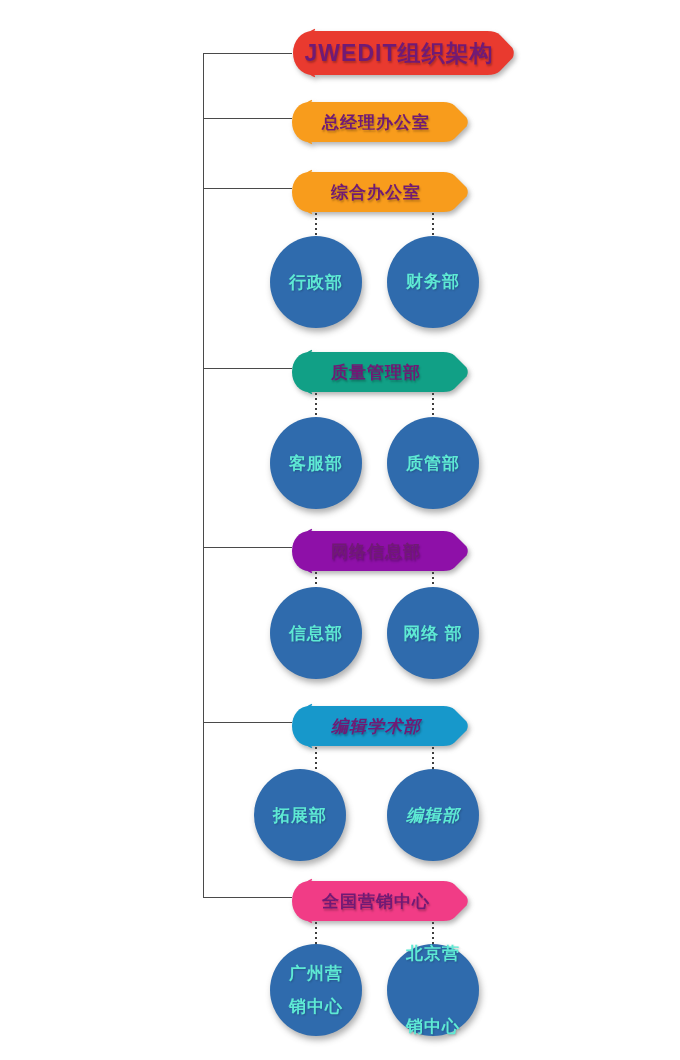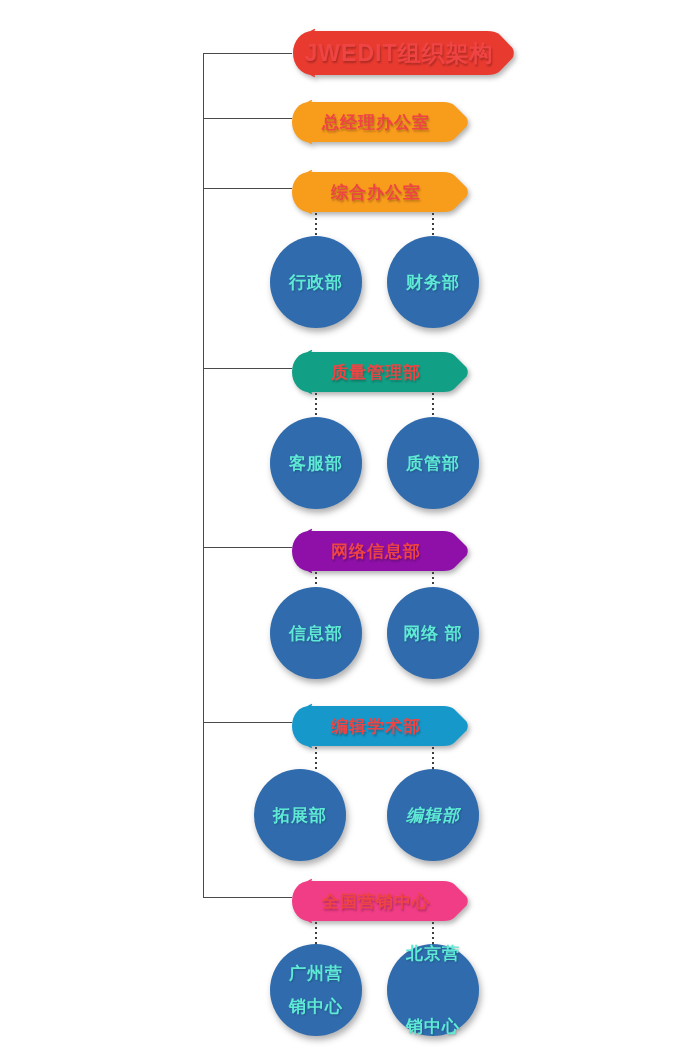--- a/index.html
+++ b/index.html
@@ -23,21 +23,21 @@
   .banner.big { width:234px; height:44px; }
   .banner svg {
     position:absolute; left:0; top:0; width:100%; height:100%;
     overflow:visible;
     filter:drop-shadow(2px 3px 2.5px rgba(70,70,70,0.40));
   }
   .banner .arcline { fill:none; stroke-width:1.4px; }
   .banner-label {
     position:absolute; inset:0;
     display:flex; align-items:center; justify-content:center;
-    color:#ef4444; font-weight:bold; font-size:17px;
+    color:#701a75; font-weight:bold; font-size:17px;
     letter-spacing:1px;
     text-shadow:1px 2px 2px rgba(0,0,0,0.25);
     z-index:2; pointer-events:none;
   }
   .banner.big .banner-label { font-size:23px; letter-spacing:1px; }
   
   .node {
     position:absolute; width:92px; height:92px; border-radius:50%;
     display:flex; flex-direction:column; align-items:center; justify-content:center;
     color:#5eead4; font-size:17px; font-weight:bold; letter-spacing:1px;
@@ -104,40 +104,40 @@
   </div>
 
   <div class="banner" style="top:527px;">
     <svg viewBox="0 0 188 40">
       <path class="arcline" d="M30,-1.5 A21.5,23 0 0 0 30,41.5" stroke="#8E10A8"></path>
       <path d="M27,0 A17,20 0 0 0 27,40 L161,40 Q169,40 172.5,36.5 L184.5,24.5 Q187,20 184.5,15.5 L172.5,3.5 Q169,0 161,0 Z" fill="#8E10A8"></path>
     </svg>
     <span class="banner-label">网络信息部</span>
   </div>
 
-  <div class="banner" style="top:702px;">
+  <div class="banner" style="top:702px;font-style:italic;">
     <svg viewBox="0 0 188 40">
       <path class="arcline" d="M30,-1.5 A21.5,23 0 0 0 30,41.5" stroke="#1798CB"></path>
       <path d="M27,0 A17,20 0 0 0 27,40 L161,40 Q169,40 172.5,36.5 L184.5,24.5 Q187,20 184.5,15.5 L172.5,3.5 Q169,0 161,0 Z" fill="#1798CB"></path>
     </svg>
     <span class="banner-label">编辑学术部</span>
   </div>
 
   <div class="banner" style="top:877px;">
     <svg viewBox="0 0 188 40">
       <path class="arcline" d="M30,-1.5 A21.5,23 0 0 0 30,41.5" stroke="#F13C86"></path>
       <path d="M27,0 A17,20 0 0 0 27,40 L161,40 Q169,40 172.5,36.5 L184.5,24.5 Q187,20 184.5,15.5 L172.5,3.5 Q169,0 161,0 Z" fill="#F13C86"></path>
     </svg>
     <span class="banner-label">全国营销中心</span>
   </div>
 
   <div class="node" style="left: 270px; top: 236px; background: rgb(47, 107, 173);">
     <span class="nline">行政部</span>
   </div>
-  <div class="node" style="left: 387px; top: 236px; background: rgb(47, 107, 173);">
+  <div class="node" style="left: 387px; top: 236px; background: rgb(47, 107, 173); font-family: Liberation Mono, monospace;">
     <span class="nline">财务部</span>
   </div>
 
   <div class="node" style="left: 270px; top: 417px; background: rgb(47, 107, 173);">
     <span class="nline">客服部</span>
   </div>
   <div class="node" style="left: 387px; top: 417px; background: rgb(47, 107, 173);">
     <span class="nline">质管部</span>
   </div>
 

